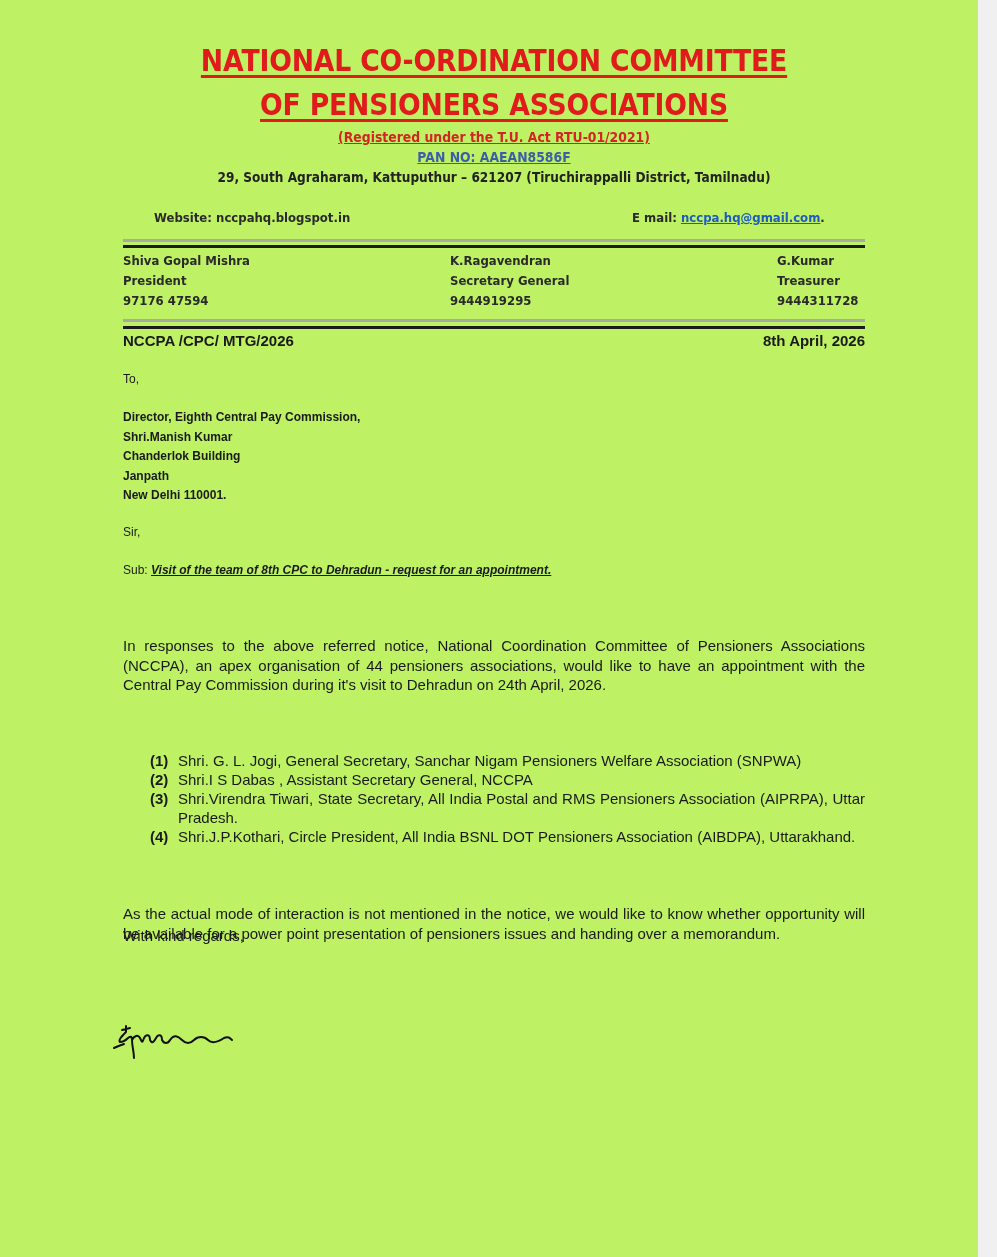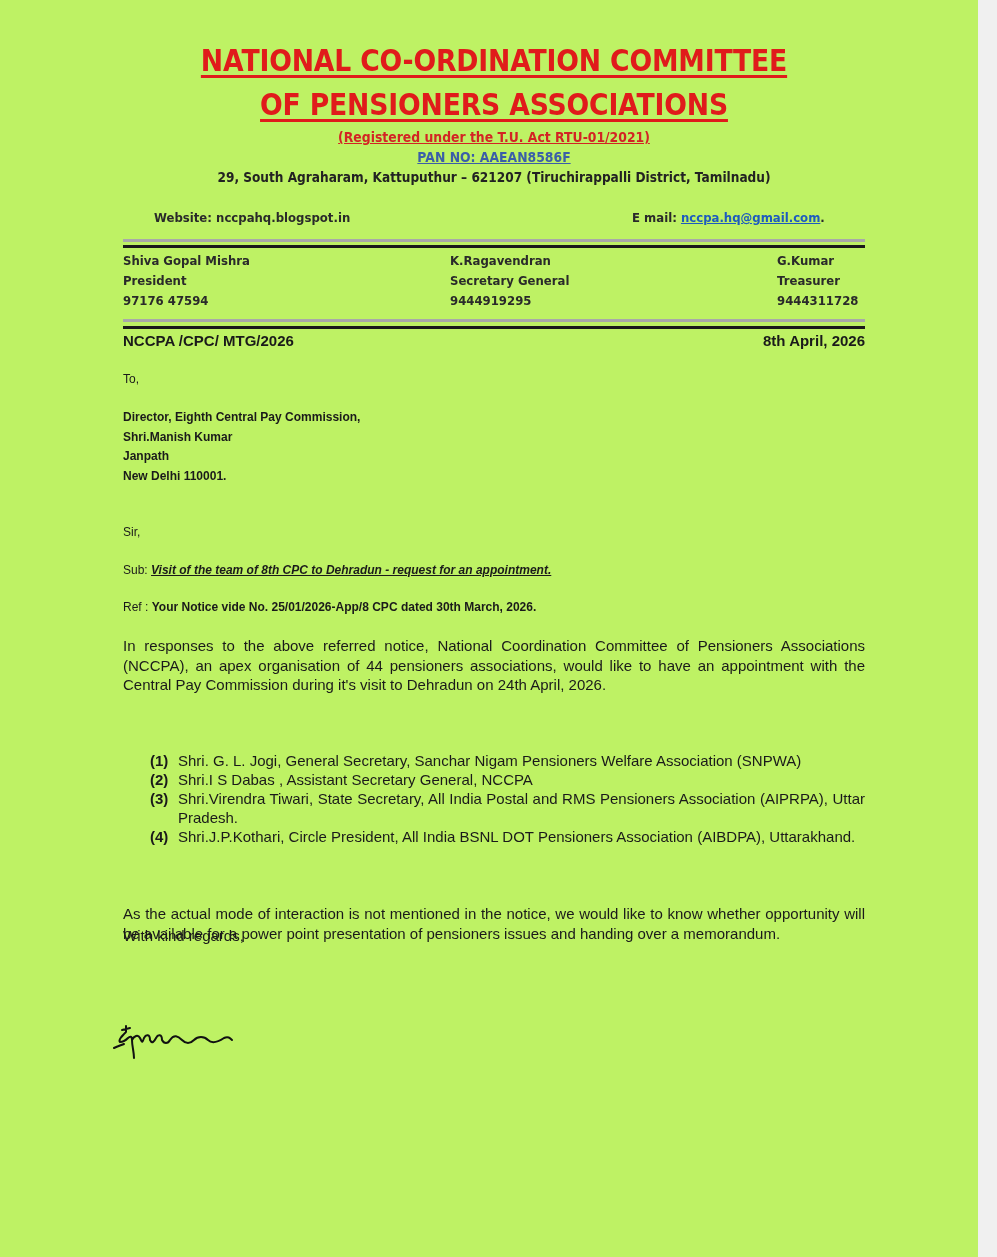--- a/index.html
+++ b/index.html
@@ -81,33 +81,31 @@
   <div class="rule-gray" style="top:319px;"></div>
   <div class="rule-black" style="top:326px;"></div>
 
   <div class="abs ref-no" style="left:123px; top:332px;">NCCPA /CPC/ MTG/2026</div>
   <div class="abs ref-no" style="left:0; width:865px; text-align:right; top:332px;">8th April, 2026</div>
 
   <div class="abs body-text" style="left:123px; top:370px;">To,</div>
   <div class="abs body-text bold" style="left:123px; top:408px;">
     <div>Director, Eighth Central Pay Commission,</div>
     <div>Shri.Manish Kumar</div>
+    <div>Chanderlok Building</div>
     <div>Janpath</div>
     <div>New Delhi 110001.</div>
   </div>
 
   <div class="abs body-text" style="left:123px; top:523px;">Sir,</div>
 
   <div class="abs body-text" style="left:123px; top:561px;">
     <span>Sub: </span><span class="sub-text">Visit of the team of 8th CPC to Dehradun - request for an appointment.</span>
   </div>
 
-  <div class="abs body-text" style="left:123px; top:598px;">
-    <span>Ref : </span><span class="bold">Your Notice vide No. 25/01/2026-App/8 CPC dated 30th March, 2026.</span>
-  </div>
 
   <div class="para" style="top:636px;">In responses to the above referred notice, National Coordination Committee of Pensioners Associations (NCCPA), an apex organisation of 44 pensioners associations, would like to have an appointment with the Central Pay Commission during it's visit to Dehradun on 24th April, 2026.</div>
 
   <div class="list" style="top:751px;">
     <div class="li">
       <span class="li-num">(1)</span>
       <span class="li-text">Shri. G. L. Jogi, General Secretary, Sanchar Nigam Pensioners Welfare Association (SNPWA)</span>
     </div>
     <div class="li">
       <span class="li-num">(2)</span>

